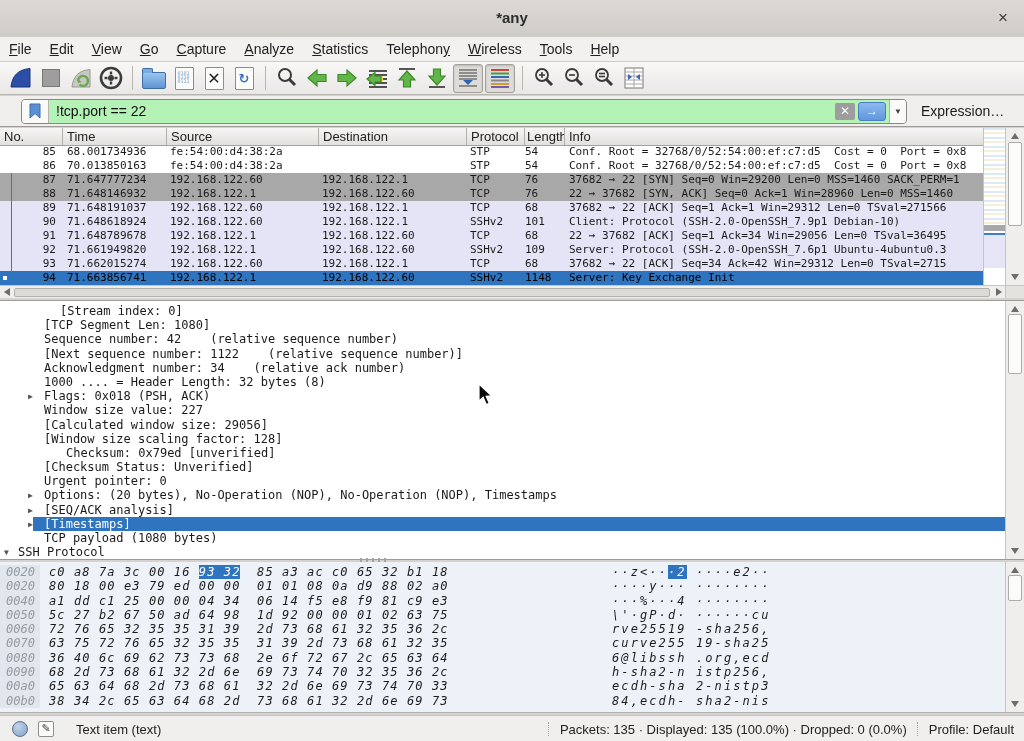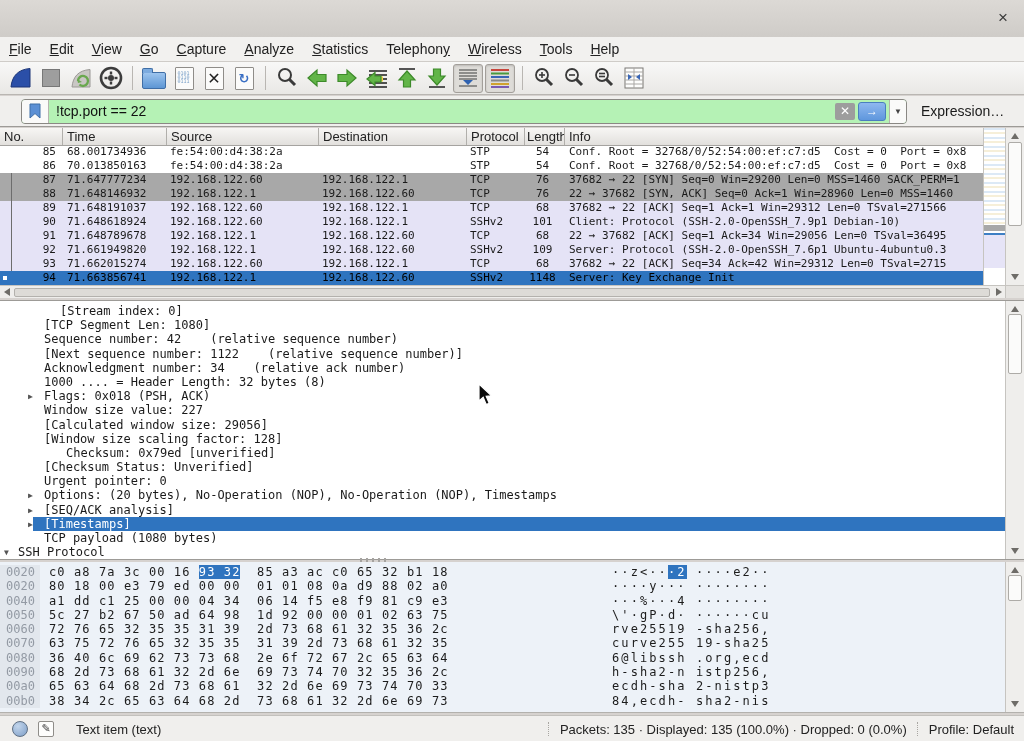--- a/index.html
+++ b/index.html
@@ -54,21 +54,21 @@
   .phead .hc{border-right:1px solid #b1afab;padding:0 0 0 4px;box-sizing:border-box;line-height:17px;overflow:hidden;white-space:nowrap;}
   .prows{position:absolute;left:0;top:17px;width:984px;height:140px;overflow:hidden;
     font-family:"DejaVu Sans Mono","Liberation Mono",monospace;font-size:11px;}
   .prow{display:flex;height:14px;line-height:14px;white-space:pre;position:relative;}
   .prow .c{overflow:hidden;box-sizing:border-box;flex-shrink:0;}
   .c-no{width:63px;text-align:right;padding-right:7px;}
   .c-time{width:104px;padding-left:4px;}
   .c-src{width:152px;padding-left:3px;}
   .c-dst{width:148px;padding-left:3px;}
   .c-proto{width:58px;padding-left:3px;}
-  .c-len{width:40px;text-align:center;padding-right:5px;}
+  .c-len{width:40px;text-align:left;padding-right:5px;}
   .c-info{flex:1;padding-left:4px;}
   .prow.gray{background:#a8a8a8;}
   .prow.lav{background:#e5e3f6;}
   .prow.sel{background:#2f74bf;color:#000000;}
   .prow.rel:before{content:"";position:absolute;left:11px;top:0;bottom:0;width:1px;background:#6d6d6d;}
   .prow.sel.rel:before{background:#fff;top:5px;bottom:5px;left:3px;width:4px;}
   
   .minimap{position:absolute;right:18px;top:0;width:22px;height:157px;border-left:1px solid #c6c4c0;
     background:
       linear-gradient(#a8a8a8,#a8a8a8) 0 97px/100% 6px no-repeat,
@@ -96,21 +96,21 @@
   .dline{position:relative;height:14.2px;line-height:14.2px;white-space:pre;overflow:hidden;}
   .dline .tri{position:absolute;font-size:8px;color:#555;top:1px;}
   .dline .txt{display:inline-block;}
   .dline.sel{color:#fff;}
   .dscroll{position:absolute;right:0;top:0;width:18px;height:258px;background:#efeeec;border-left:1px solid #c6c4c0;}
   
   .hexpane{position:absolute;left:0;top:562px;width:1024px;height:150px;background:#edf2f8;
     border-bottom:1px solid #b3b1ad;overflow:hidden;
     font-family:"DejaVu Sans Mono","Liberation Mono",monospace;font-size:12px;}
   .hexrows{position:absolute;left:0;top:3px;right:18px;}
-  .hexrow{display:flex;height:14.3px;line-height:14.3px;white-space:pre;}
+  .hexrow{display:flex;height:14.3px;line-height:14.3px;white-space:pre;font-style:italic;}
   .hoff{width:40px;background:#e2e7ed;color:#939aa4;padding-left:6px;box-sizing:border-box;flex-shrink:0;}
   .hbytes{margin-left:9px;letter-spacing:1.1px;color:#1c1c1c;}
   .hascii{position:absolute;left:612px;letter-spacing:2.1px;color:#1c1c1c;}
   .hl{background:#2f74bf;color:#fff;}
   .hscroll2{position:absolute;right:0;top:0;width:18px;height:150px;background:#efeeec;border-left:1px solid #c6c4c0;}
   .handle-dots{position:absolute;left:360px;top:558px;width:26px;height:4px;
     background:repeating-linear-gradient(90deg,#a5a3a0 0 2px,transparent 2px 6px);}
   
   .statusbar{position:absolute;left:0;top:715px;width:1024px;height:26px;background:#f0efed;
     border-top:1px solid #c3c1bd;display:flex;align-items:center;font-size:13px;color:#222;}
@@ -126,20 +126,21 @@
   
   svg{display:block;}
   .cursor{position:absolute;left:478px;top:383px;z-index:50;}
 </style>
 </head>
 <body>
 
 <div class="window">
 
   <div class="titlebar">
+    <div class="title">*any</div>
     <div class="close">×</div>
   </div>
 
   <div class="menubar" id="menubar">
       <div class="menuitem"><u>F</u>ile</div>
       <div class="menuitem"><u>E</u>dit</div>
       <div class="menuitem"><u>V</u>iew</div>
       <div class="menuitem"><u>G</u>o</div>
       <div class="menuitem"><u>C</u>apture</div>
       <div class="menuitem"><u>A</u>nalyze</div>

